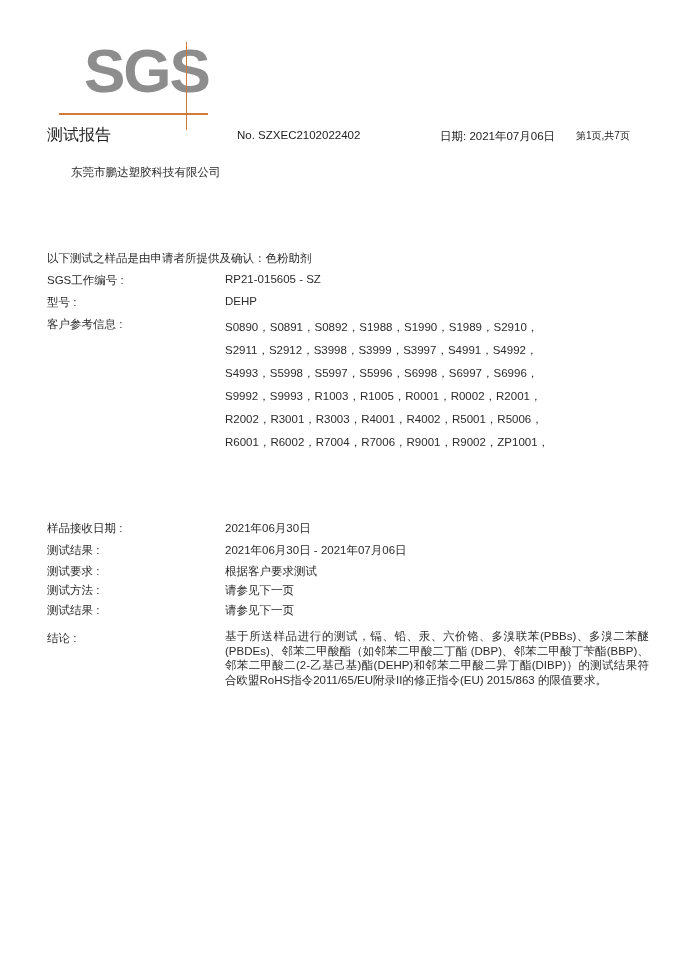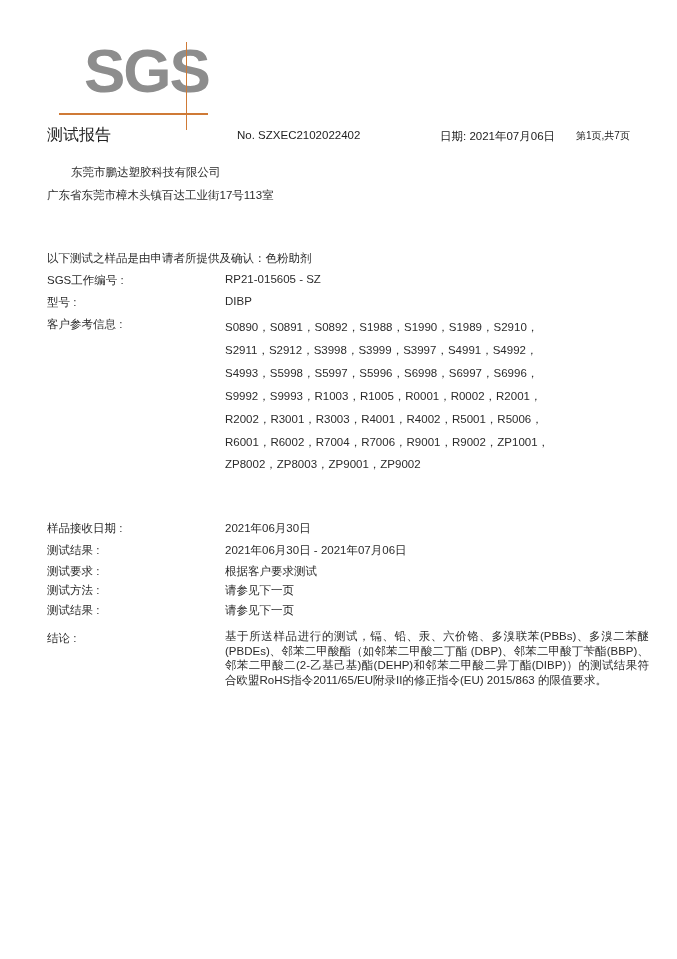--- a/index.html
+++ b/index.html
@@ -52,39 +52,37 @@
   <div class="logo">SGS</div>
   <div class="logo-hline"></div>
   <div class="logo-vline"></div>
 
   <div class="doc-title">测试报告</div>
   <div class="report-no">No. SZXEC2102022402</div>
   <div class="report-date">日期: 2021年07月06日</div>
   <div class="page-info">第1页,共7页</div>
 
   <div class="applicant-name">东莞市鹏达塑胶科技有限公司</div>
-  <div class="applicant-addr">广东省东莞市樟木头镇百达工业街17号113室</div>
 
   <div class="statement">以下测试之样品是由申请者所提供及确认：色粉助剂</div>
 
   <div class="lbl" style="top:273px">SGS工作编号 :</div>
   <div class="val" style="top:273px">RP21-015605 - SZ</div>
 
   <div class="lbl" style="top:295px">型号 :</div>
-  <div class="val" style="top:295px">DIBP</div>
+  <div class="val" style="top:295px">DEHP</div>
 
   <div class="lbl" style="top:317px">客户参考信息 :</div>
   <div class="ref-lines">
     <div>S0890，S0891，S0892，S1988，S1990，S1989，S2910，</div>
     <div>S2911，S2912，S3998，S3999，S3997，S4991，S4992，</div>
     <div>S4993，S5998，S5997，S5996，S6998，S6997，S6996，</div>
     <div>S9992，S9993，R1003，R1005，R0001，R0002，R2001，</div>
     <div>R2002，R3001，R3003，R4001，R4002，R5001，R5006，</div>
     <div>R6001，R6002，R7004，R7006，R9001，R9002，ZP1001，</div>
-    <div>ZP8002，ZP8003，ZP9001，ZP9002</div>
   </div>
 
   <div class="lbl" style="top:521px">样品接收日期 :</div>
   <div class="val" style="top:521px">2021年06月30日</div>
 
   <div class="lbl" style="top:543px">测试结果 :</div>
   <div class="val" style="top:543px">2021年06月30日 - 2021年07月06日</div>
 
   <div class="lbl" style="top:564px">测试要求 :</div>
   <div class="val" style="top:564px">根据客户要求测试</div>

